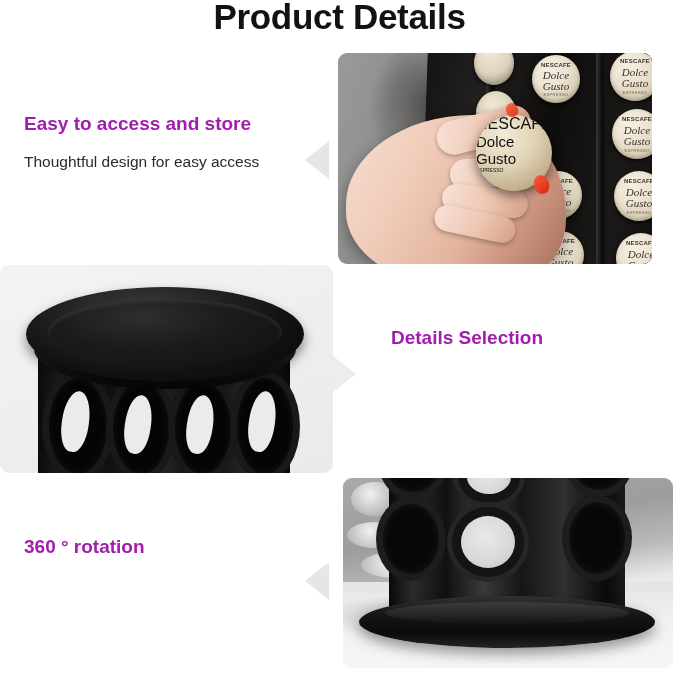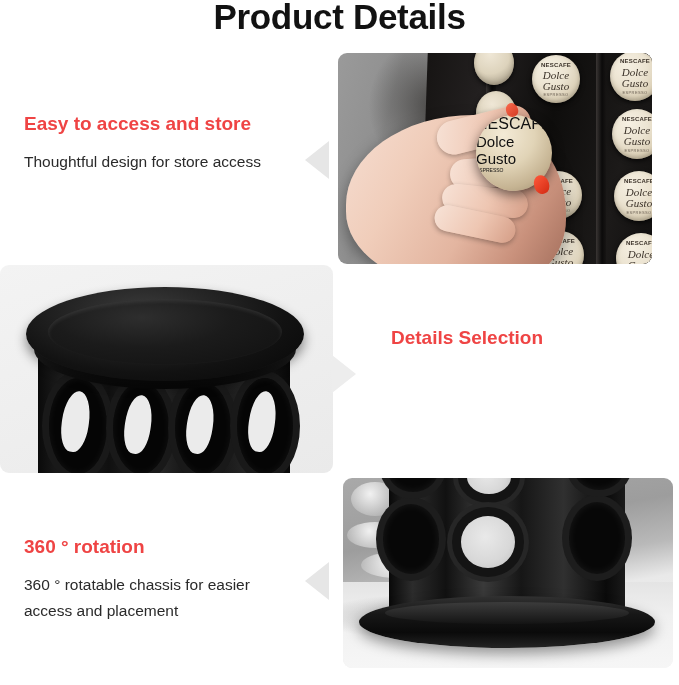--- a/index.html
+++ b/index.html
@@ -29,21 +29,21 @@
     color: #121212;
     line-height: 42px;
     white-space: nowrap;
   }
 
   
   .feature-text { position: absolute; }
   .feature-heading {
     font-size: 19px;
     font-weight: bold;
-    color: #ef4444;
+    color: #a21caf;
     line-height: 24px;
     margin: 0 0 13px 0;
     white-space: nowrap;
   }
   .feature-body {
     font-size: 15.5px;
     font-weight: normal;
     color: #2a2a2a;
     line-height: 26px;
     margin: 0;
@@ -225,21 +225,21 @@
   }
 </style>
 </head>
 <body>
 
 <div class="page-title">Product Details</div>
 
 <div class="feature-text" style="left:24px; top:112px; width:280px;">
   <div class="feature-heading">Easy to access and store</div>
   <div class="feature-body">
-    <span>Thoughtful design for store access</span>
+    <span>Thoughtful design for easy access</span>
   </div>
 </div>
 <div class="pointer pointer-left" style="left:305px; top:141px;"></div>
 
 <div class="photo" id="photo-capsules">
 
   <div class="shadow-blob"></div>
 
   <div class="rack"></div>
   <div class="rack-divider" style="left:148px;"></div>
@@ -331,24 +331,20 @@
   <div class="holder-lid"></div>
 </div>
 
 <div class="pointer pointer-right" style="left:332px; top:355px;"></div>
 <div class="feature-text" style="left:391px; top:326px; width:270px;">
   <div class="feature-heading">Details Selection</div>
 </div>
 
 <div class="feature-text" style="left:24px; top:535px; width:285px;">
   <div class="feature-heading">360 ° rotation</div>
-  <div class="feature-body">
-    <span>360 ° rotatable chassis for easier</span>
-    <span>access and placement</span>
-  </div>
 </div>
 <div class="pointer pointer-left" style="left:305px; top:562px;"></div>
 
 <div class="photo" id="photo-base">
 
   <div class="bokeh" style="left:8px; top:4px; width:48px; height:34px;"></div>
   <div class="bokeh" style="left:52px; top:22px; width:40px; height:28px;"></div>
   <div class="bokeh" style="left:4px; top:44px; width:56px; height:26px;"></div>
   <div class="bokeh" style="left:18px; top:74px; width:70px; height:26px;"></div>
 

